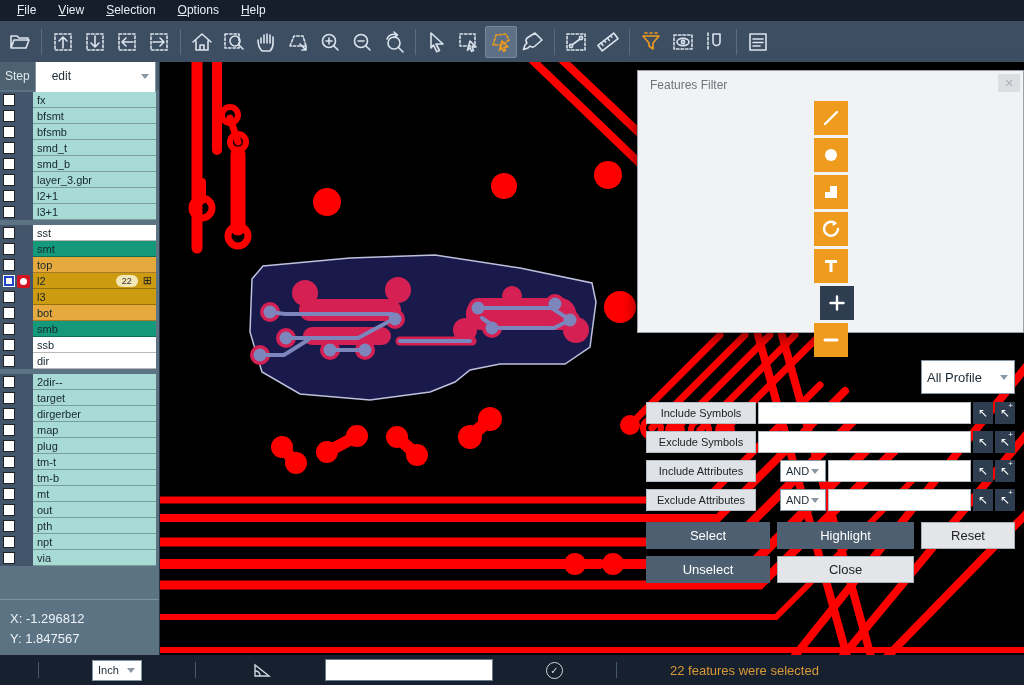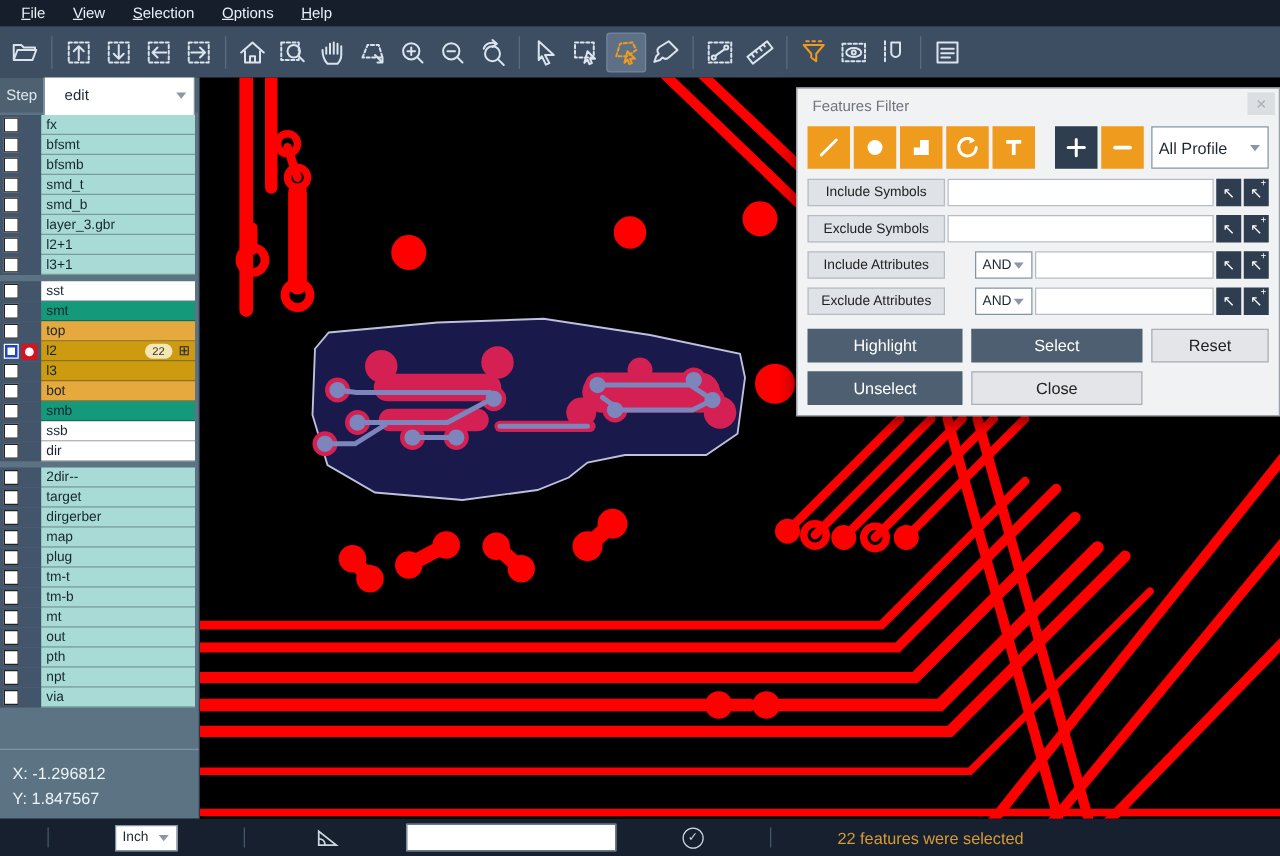--- a/index.html
+++ b/index.html
@@ -62,21 +62,21 @@
 
   
   .canvas { position:absolute; left:160px; top:62px; right:0; bottom:30px; background:var(--canvas-bg,#000); z-index:10; }
 
   
   .dialog { position:absolute; left:637px; top:70px; width:387px; height:263px; background:#f1f2f4;
     border:1px solid #9aa1a9; box-shadow:0 4px 14px rgba(0,0,0,.55); z-index:40; font-size:12px; }
   .dlg-title { color:#6e747c; padding:7px 0 0 12px; font-size:12px; }
   .dlg-close { position:absolute; top:3px; right:3px; width:22px; height:18px; background:#dcdfe2;
     color:#aab0b7; display:flex; align-items:center; justify-content:center; font-size:11px; }
-  .dlg-tools { display:flex; align-items:center; margin:9px 8px 8px; gap:3px; }
+  .dlg-tools { display:flex; align-items:center; margin:9px 8px 8px; gap:3px;flex-direction:column; }
   .tool-btn { width:34px; height:34px; background:var(--accent-orange,#ef9b1d); display:flex;
     align-items:center; justify-content:center; flex:none; }
   .tool-btn svg { stroke:#fff; fill:none; stroke-width:2.4; stroke-linecap:round; }
   .tool-btn.dark { background:#2e3d4f; margin-left:13px; }
   .profile-select { margin-left:auto; width:94px; height:34px; font-size:13px; }
   .frow { display:flex; margin:0 8px 7px; height:22px; gap:2px; }
   .frow-label { width:110px; background:#dfe2e6; border:1px solid #b6bcc3; color:#222; font-size:11px;
     display:flex; align-items:center; justify-content:center; flex:none; }
   .and-select { width:46px; height:22px; font-size:11px; flex:none;margin-left:22px; }
   .frow-input { flex:1; border:1px solid #b6bcc3; background:#fff; min-width:0; font-size:11px; padding:0 4px; }
@@ -756,22 +756,22 @@
     <div class="frow-label">Exclude Attributes</div>
     <div class="select-box and-select">
       <span>AND</span>
     </div>
     <input class="frow-input" style="">
     <div class="arrow-btn">↖</div>
     <div class="arrow-btn">↖<span class="plus">+</span></div>
   </div>
 
   <div class="dlg-buttons">
+    <div class="dbtn dark">Select</div>
     <div class="dbtn dark">Highlight</div>
-    <div class="dbtn dark">Select</div>
     <div class="dbtn light">Reset</div>
     <div class="dbtn dark">Unselect</div>
     <div class="dbtn light">Close</div>
   </div>
 </div>
 
 <div class="statusbar">
   <div class="ssep first"></div>
   <div class="select-box unit-select">
     <span>Inch</span>

